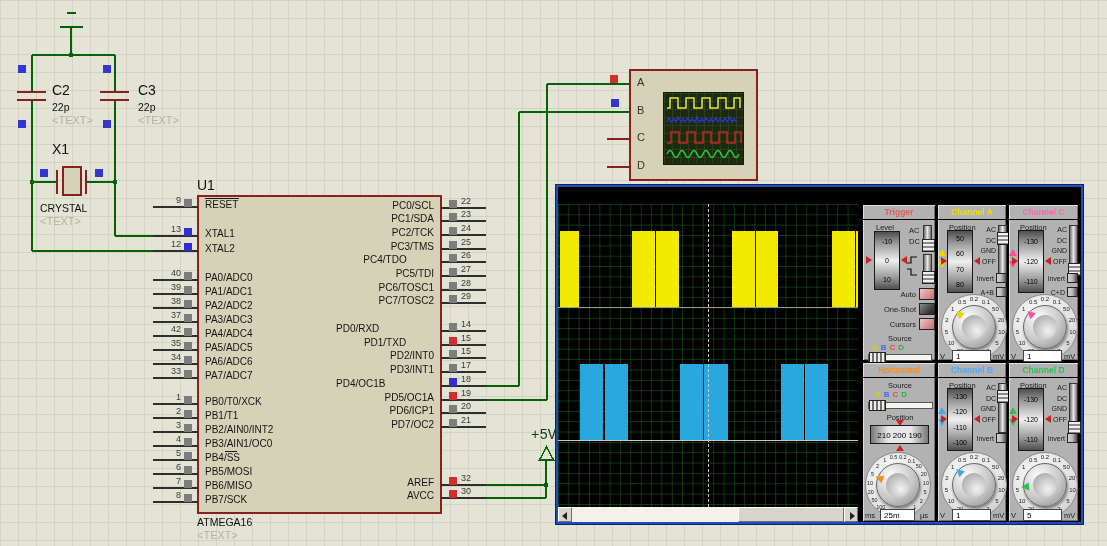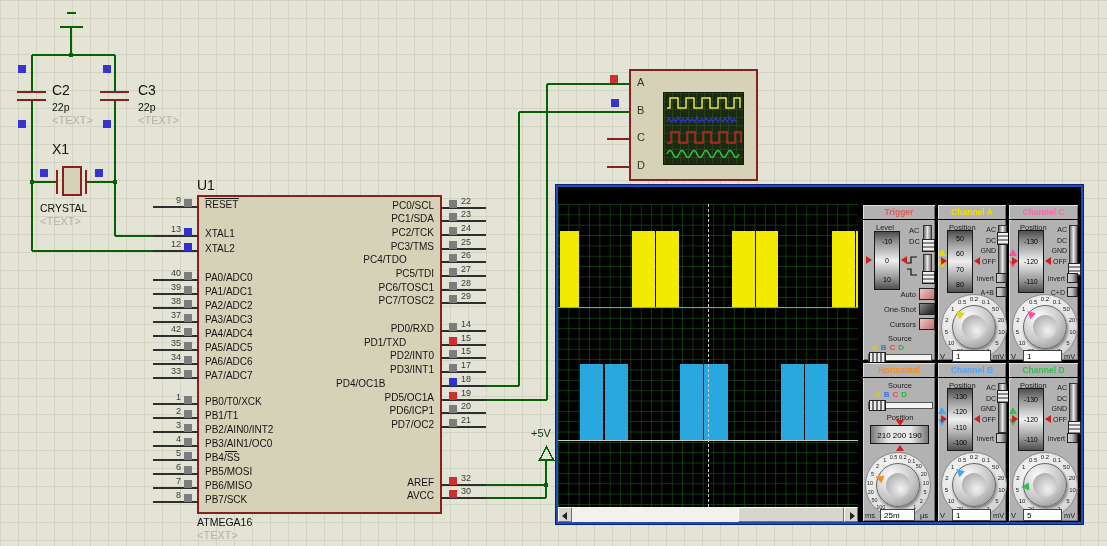--- a/index.html
+++ b/index.html
@@ -9,21 +9,21 @@
     background-size:18px 18px;
     font-family:"Liberation Sans",sans-serif;}
   .abs{position:absolute;}
   svg{display:block;}
   
   .ref{font-size:14px;color:#111;}
   .val{font-size:10.5px;color:#111;}
   .ph{font-size:11px;color:#b3b3a4;}
   .pnum{font-size:9px;color:#3a3a3a;line-height:10px;}
   .plab{font-size:10px;color:#151515;line-height:11px;white-space:nowrap;}
-  .pwr{font-size:11px;color:#123a12;}
+  .pwr{font-size:14px;color:#123a12;font-family:Liberation Mono, monospace;}
   .scopein{font-size:11px;color:#333;}
   
   .mini-screen{background:#1b2a10;border:1px solid #10200a;
     background-image:linear-gradient(rgba(70,100,50,.35) 1px,transparent 1px),linear-gradient(90deg,rgba(70,100,50,.35) 1px,transparent 1px);
     background-size:8px 8px;}
   
   .scope-window{left:556px;top:185px;width:527px;height:339px;background:#000;
     border:2px solid #1b4dc0;box-shadow:0 0 0 1px #0a246a;box-sizing:border-box;}
   .titlebar{left:0;top:0;width:100%;height:17px;
     background:linear-gradient(180deg,#5a97f2 0%,#2a63dd 45%,#1747ae 100%);
@@ -358,21 +358,21 @@
       <div class="abs plab" style="left:336px;top:241px;width:98px;text-align:right">PC3/TMS</div>
       <div class="abs pnum" style="left:461px;top:250px">26</div>
       <div class="abs plab" style="left:336px;top:254px;width:98px;text-align:center">PC4/TDO</div>
       <div class="abs pnum" style="left:461px;top:264px">27</div>
       <div class="abs plab" style="left:336px;top:268px;width:98px;text-align:right">PC5/TDI</div>
       <div class="abs pnum" style="left:461px;top:278px">28</div>
       <div class="abs plab" style="left:336px;top:282px;width:98px;text-align:right">PC6/TOSC1</div>
       <div class="abs pnum" style="left:461px;top:291px">29</div>
       <div class="abs plab" style="left:336px;top:295px;width:98px;text-align:right">PC7/TOSC2</div>
       <div class="abs pnum" style="left:461px;top:319px">14</div>
-      <div class="abs plab" style="left:336px;top:323px;width:98px;text-align:right">PD0/RXD</div>
+      <div class="abs plab" style="left:336px;top:323px;width:98px;text-align:left">PD0/RXD</div>
       <div class="abs pnum" style="left:461px;top:333px">15</div>
       <div class="abs plab" style="left:336px;top:337px;width:98px;text-align:center">PD1/TXD</div>
       <div class="abs pnum" style="left:461px;top:346px">15</div>
       <div class="abs plab" style="left:336px;top:350px;width:98px;text-align:right">PD2/INT0</div>
       <div class="abs pnum" style="left:461px;top:360px">17</div>
       <div class="abs plab" style="left:336px;top:364px;width:98px;text-align:right">PD3/INT1</div>
       <div class="abs pnum" style="left:461px;top:374px">18</div>
       <div class="abs plab" style="left:336px;top:378px;width:98px;">PD4/OC1B</div>
       <div class="abs pnum" style="left:461px;top:388px">19</div>
       <div class="abs plab" style="left:336px;top:392px;width:98px;text-align:right">PD5/OC1A</div>

